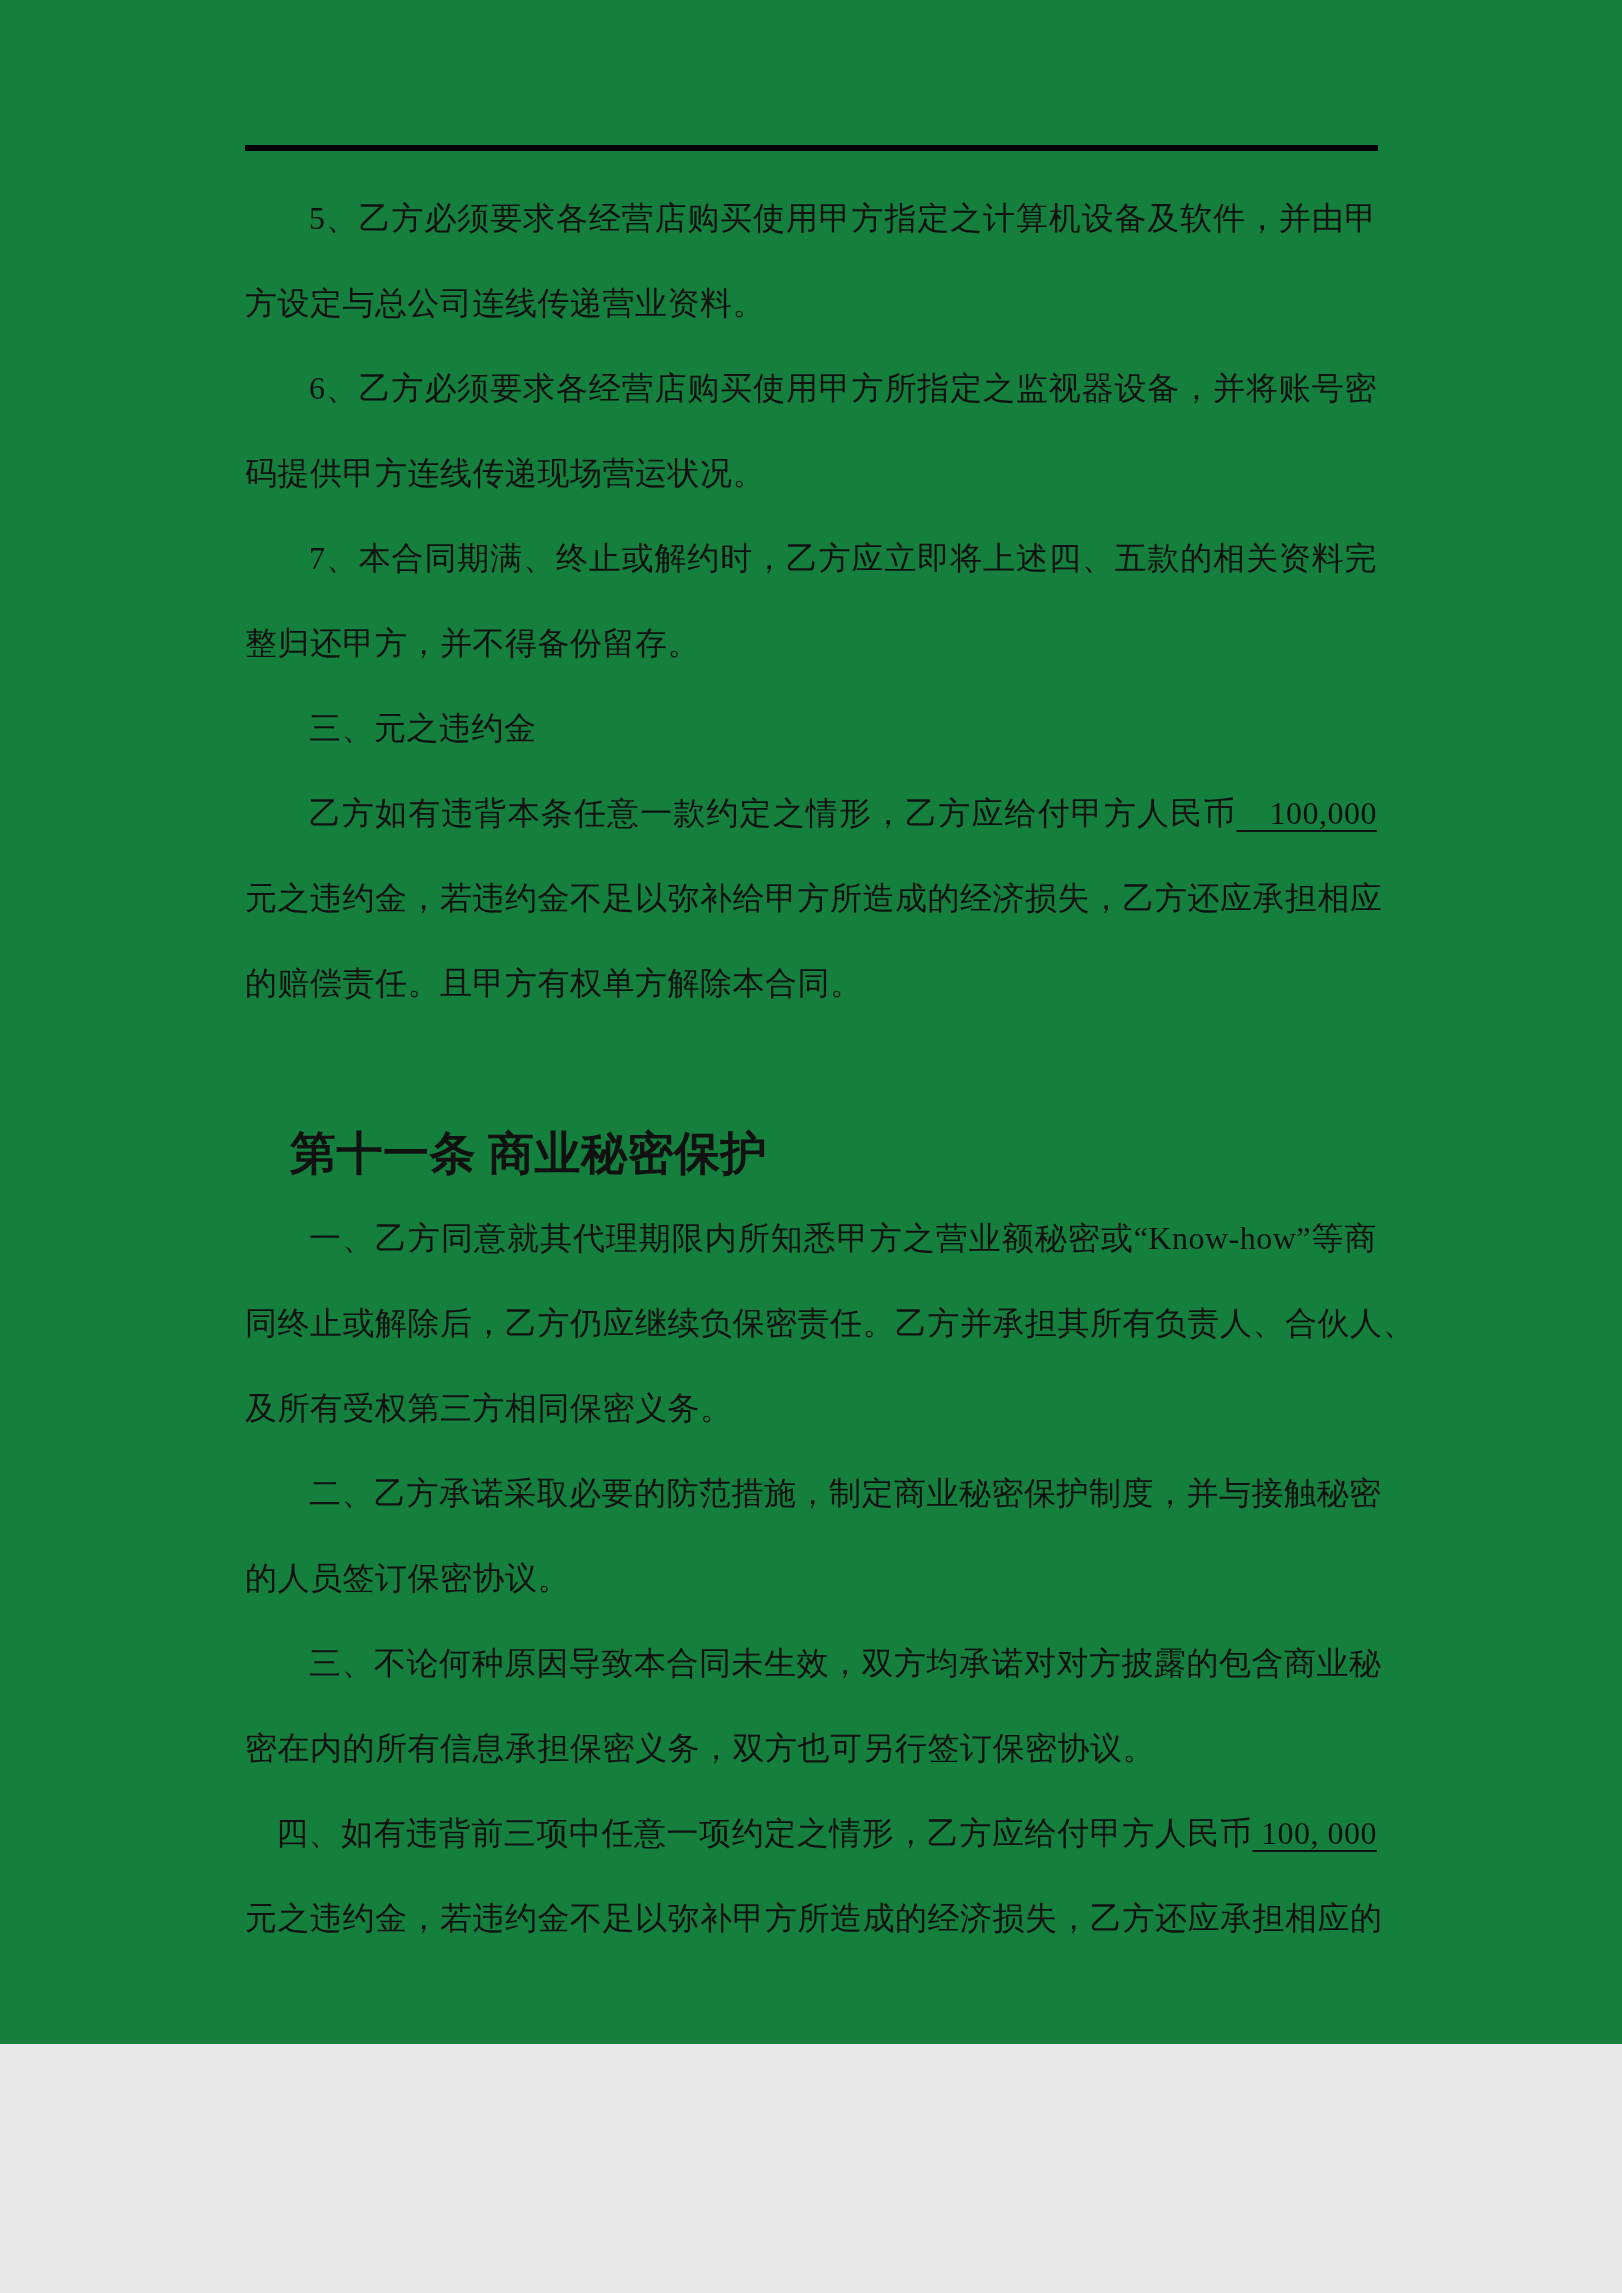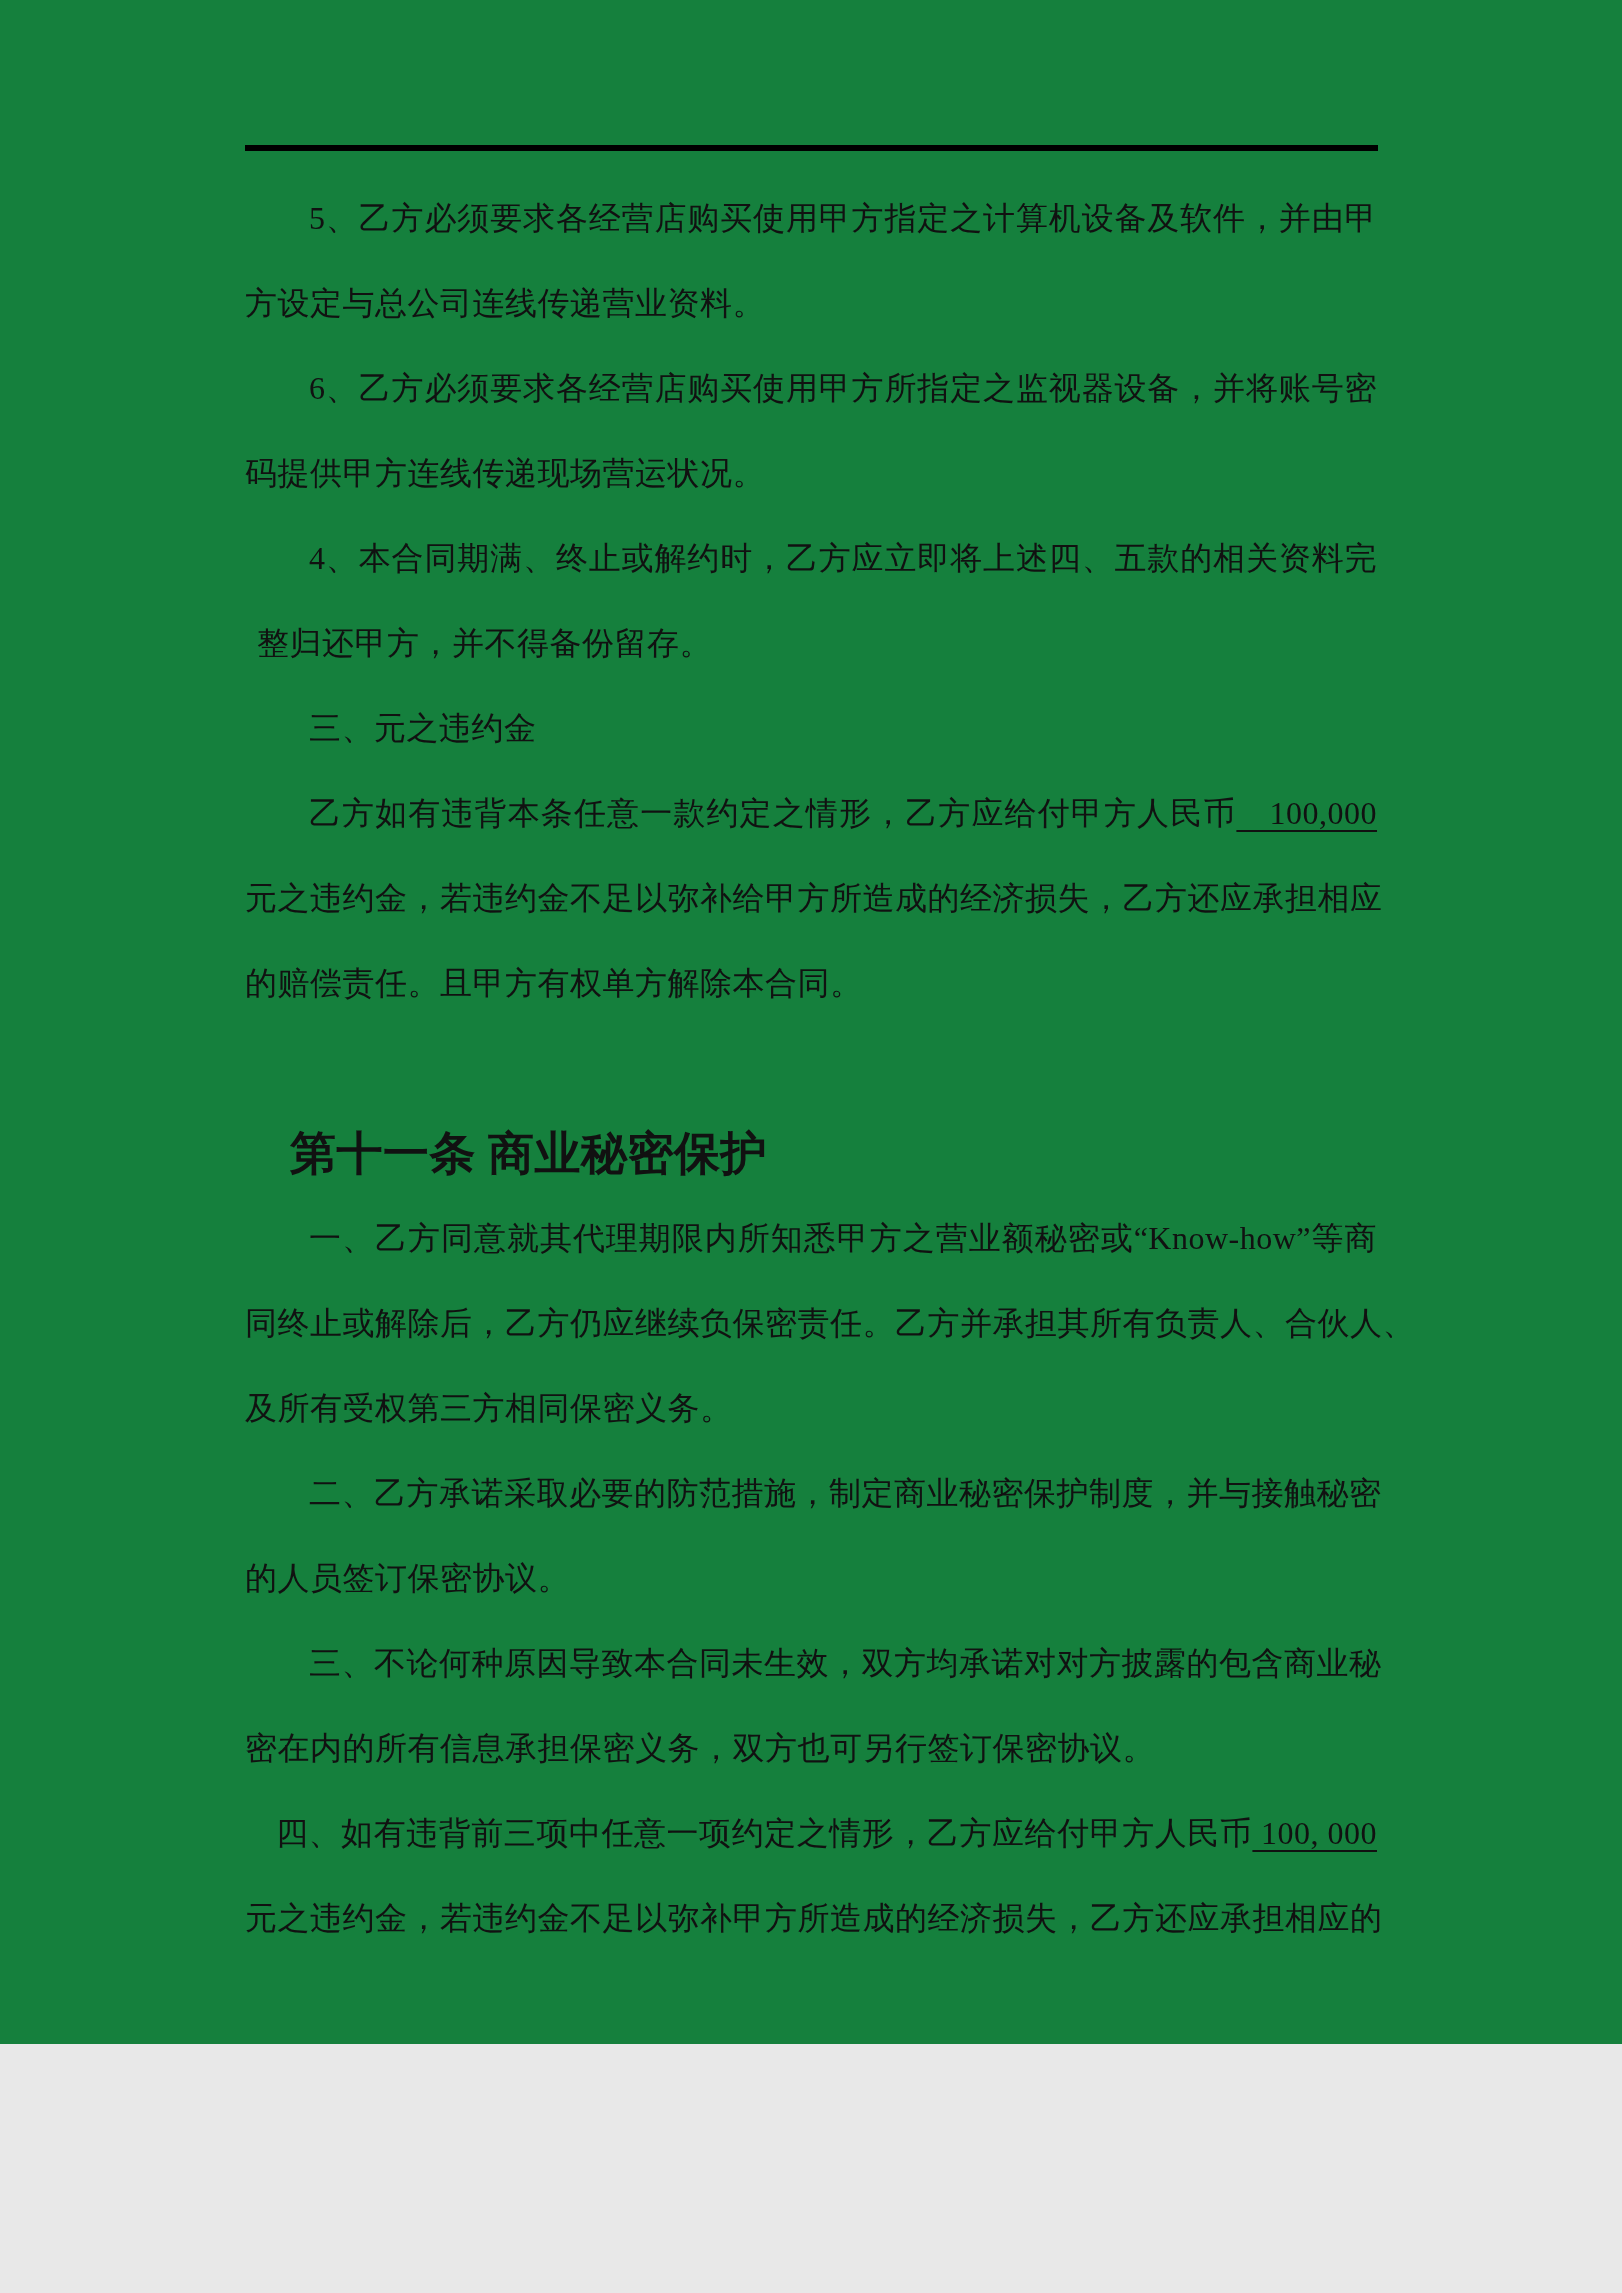--- a/index.html
+++ b/index.html
@@ -71,22 +71,22 @@
 </head>
 <body>
 
 <div class="page">
   <div class="header-rule"></div>
   <div class="body-text" id="body-text">
       <div class="line just" style="text-indent: 64px;"><span>5、乙方必须要求各经营店购买使用甲方指定之计算机设备及软件，并由甲</span></div>
       <div class="line" style="text-indent: 0px;"><span>方设定与总公司连线传递营业资料。</span></div>
       <div class="line just" style="text-indent: 64px;"><span>6、乙方必须要求各经营店购买使用甲方所指定之监视器设备，并将账号密</span></div>
       <div class="line" style="text-indent: 0px;"><span>码提供甲方连线传递现场营运状况。</span></div>
-      <div class="line just" style="text-indent: 64px;"><span>4、本合同期满、终止或解约时，乙方应立即将上述四、五款的相关资料完</span></div>
-      <div class="line" style="text-indent: 0px; margin-left: 12px;"><span>整归还甲方，并不得备份留存。</span></div>
+      <div class="line just" style="text-indent: 64px;"><span>7、本合同期满、终止或解约时，乙方应立即将上述四、五款的相关资料完</span></div>
+      <div class="line" style="text-indent: 0px;"><span>整归还甲方，并不得备份留存。</span></div>
       <div class="line" style="text-indent: 64px;"><span>三、元之违约金</span></div>
       <div class="line just" style="text-indent: 64px;"><span>乙方如有违背本条任意一款约定之情形，乙方应给付甲方人民币</span><span class="u-seg">　100,000</span></div>
       <div class="line just" style="text-indent: 0px;"><span>元之违约金，若违约金不足以弥补给甲方所造成的经济损失，乙方还应承担相应</span></div>
       <div class="line" style="text-indent: 0px;"><span>的赔偿责任。且甲方有权单方解除本合同。</span></div>
       <div class="line spacer"></div>
       <div class="line bold" style="text-indent: 45px;"><span>第十一条 商业秘密保护</span></div>
       <div class="line just" style="text-indent: 64px;"><span>一、乙方同意就其代理期限内所知悉甲方之营业额秘密或“Know-how”等商</span></div>
       <div class="line just" style="text-indent: 0px;"><span>同终止或解除后，乙方仍应继续负保密责任。乙方并承担其所有负责人、合伙人、</span></div>
       <div class="line" style="text-indent: 0px;"><span>及所有受权第三方相同保密义务。</span></div>
       <div class="line just" style="text-indent: 64px;"><span>二、乙方承诺采取必要的防范措施，制定商业秘密保护制度，并与接触秘密</span></div>

